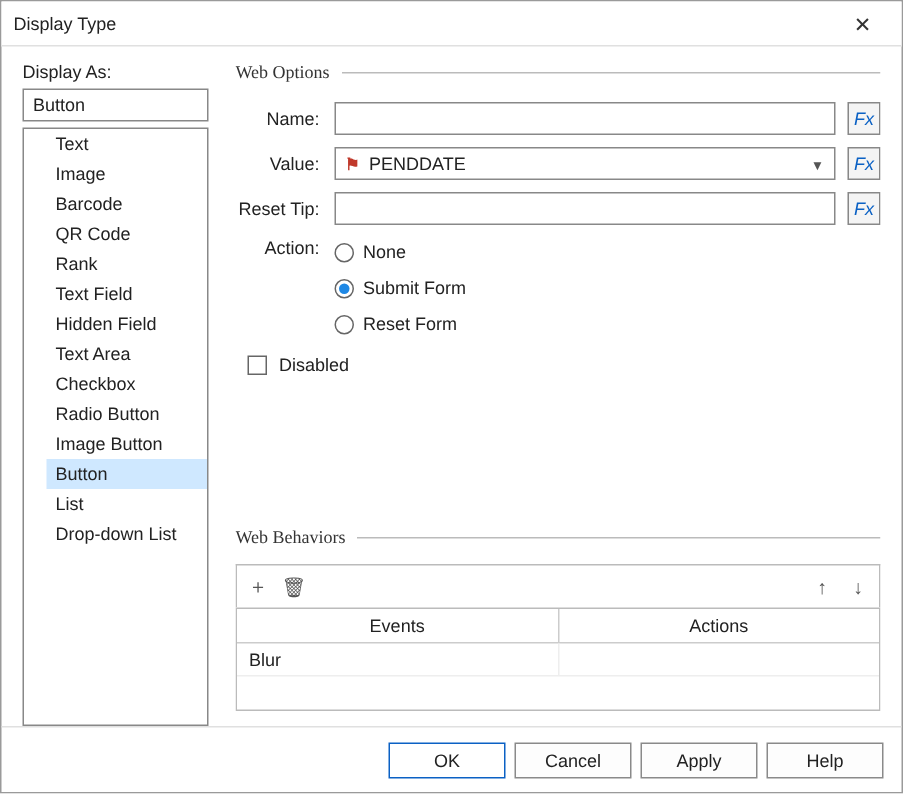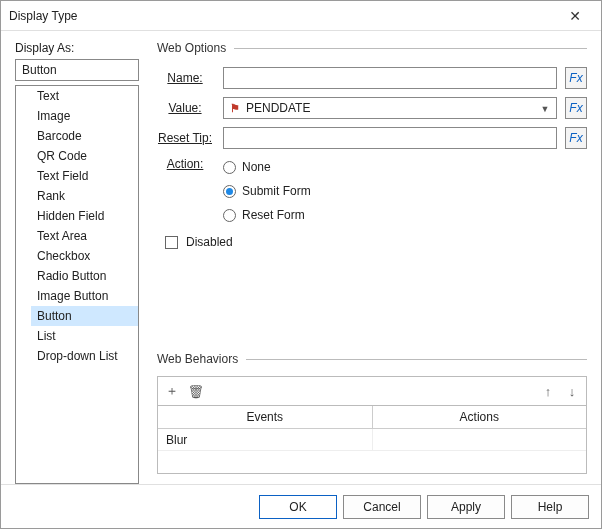--- a/index.html
+++ b/index.html
@@ -73,34 +73,35 @@
   .right {
     flex: 1;
     display: flex; flex-direction: column;
     overflow: hidden;
   }
   .group-title {
     display: flex; align-items: center;
     gap: 8px;
     margin-bottom: 10px;
     color: #333;
+    font-family: Liberation Serif, serif;
   }
   .group-title .line {
     flex: 1; height: 1px; background: #bbb;
   }
 
   .form-grid {
     display: grid;
     grid-template-columns: 58px 1fr auto;
     grid-auto-rows: 26px;
     align-items: center;
     column-gap: 8px;
     row-gap: 4px;
   }
-  .form-label { text-align: center; padding-right: 2px; text-decoration: underline; }
+  .form-label { text-align: right; padding-right: 2px; }
   .text-input {
     height: 22px;
     border: 1px solid #888;
     background: #fff;
     width: 100%;
   }
   .value-select {
     height: 22px;
     border: 1px solid #888;
     background: #fff;
@@ -261,22 +262,22 @@
     <div class="left">
       <div class="left-label">Display As:</div>
       <div class="left-input">
         <span>Button</span>
       </div>
       <div class="left-list" id="left-list">
           <div class="item">Text</div>
           <div class="item">Image</div>
           <div class="item">Barcode</div>
           <div class="item">QR Code</div>
+          <div class="item">Rank</div>
           <div class="item">Text Field</div>
-          <div class="item">Rank</div>
           <div class="item">Hidden Field</div>
           <div class="item">Text Area</div>
           <div class="item">Checkbox</div>
           <div class="item">Radio Button</div>
           <div class="item">Image Button</div>
           <div class="item selected">Button</div>
           <div class="item">List</div>
           <div class="item">Drop-down List</div>
         </div>
     </div>

